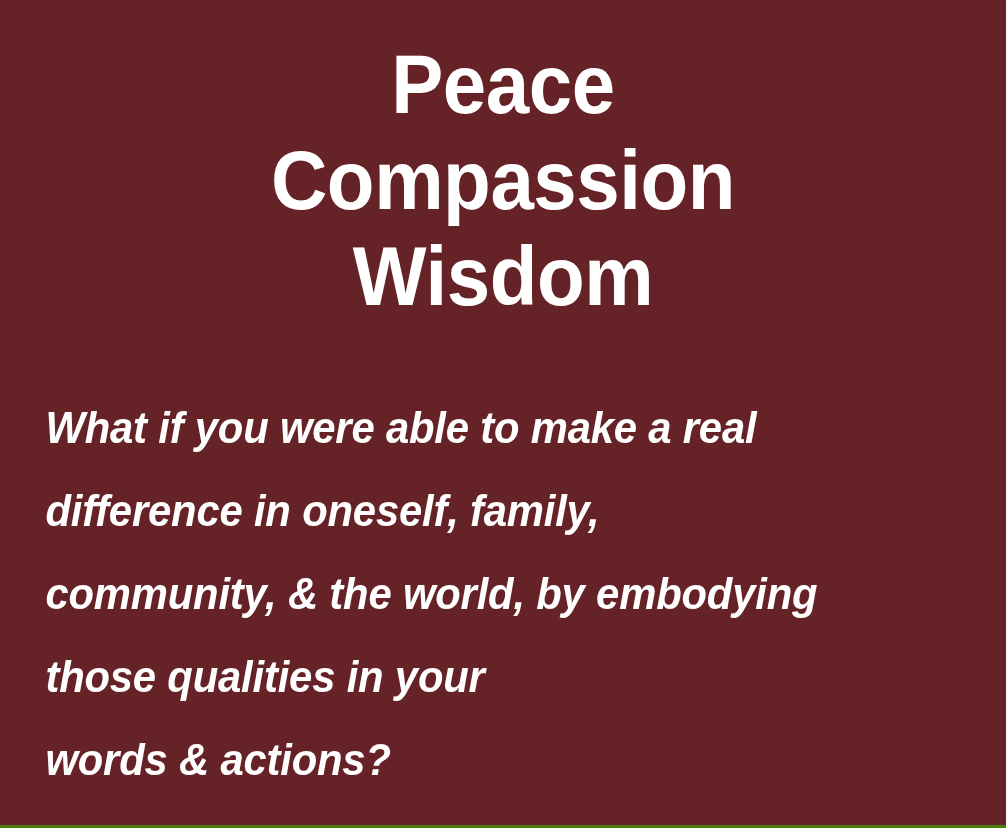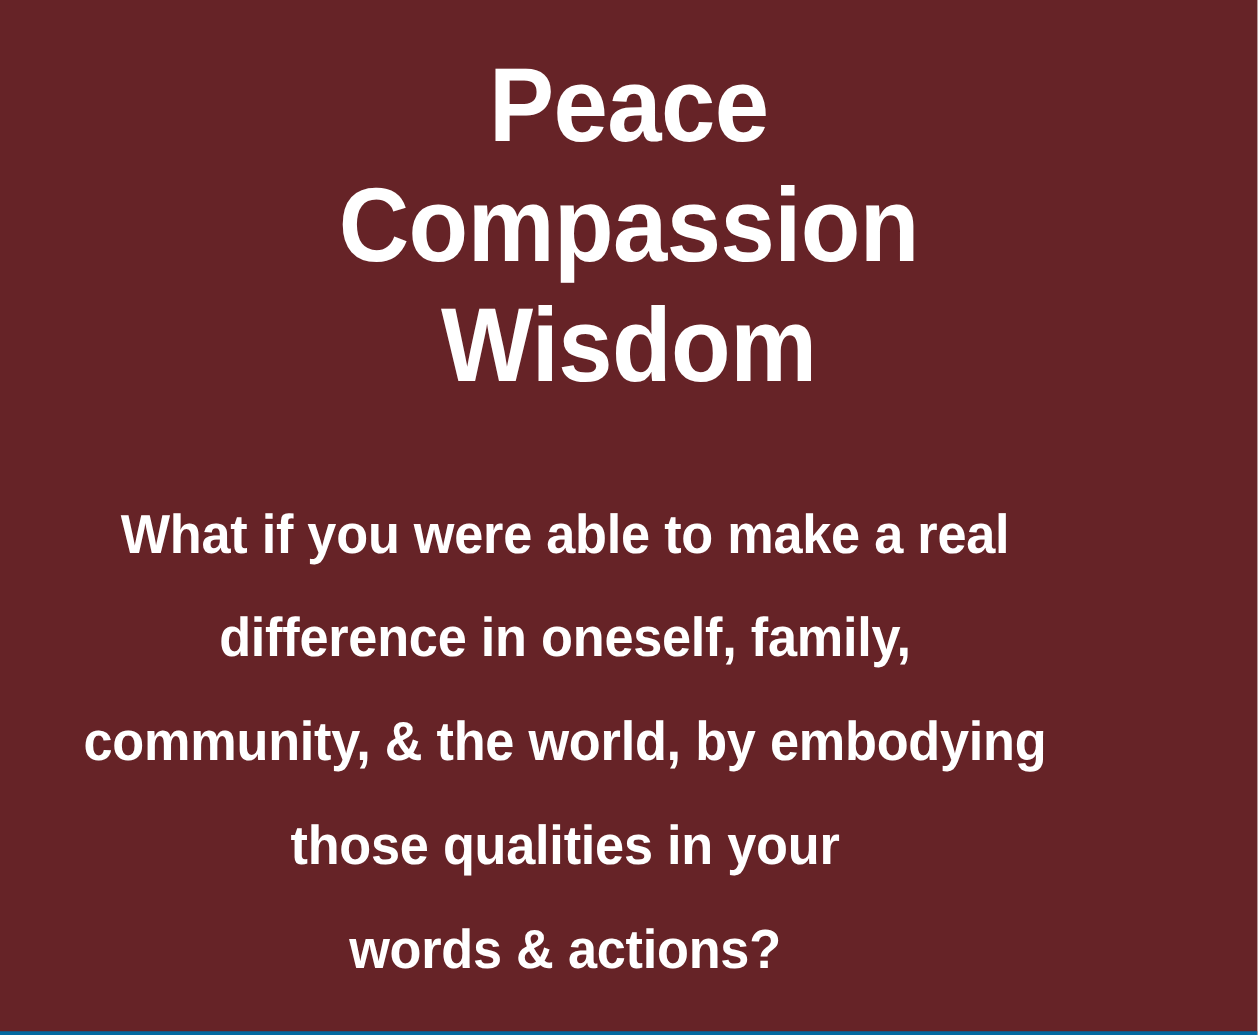--- a/index.html
+++ b/index.html
@@ -7,21 +7,21 @@
     padding: 0;
     background: #ffffff;
   }
 
   .slide {
     position: relative;
     width: 1006px;
     height: 828px;
     box-sizing: border-box;
     background: #662327;
-    border-bottom: 3px solid #0369a1;
+    border-bottom: 3px solid #4d7c0f;
     overflow: hidden;
     font-family: "Liberation Sans", "DejaVu Sans", sans-serif;
     -webkit-font-smoothing: antialiased;
   }
 
   
   .heading {
     position: absolute;
     left: 0;
     top: 36px;
@@ -42,21 +42,21 @@
   }
 
   
   .body-text {
     position: absolute;
     left: 0;
     top: 386px;
     width: 880px;
     padding-left: 24px;
     box-sizing: border-box;
-    text-align: center;
+    font-style: italic;
   }
 
   .body-line {
     display: block;
     color: #ffffff;
     font-weight: 700;
     font-size: 44px;
     line-height: 83px;
     letter-spacing: -0.2px;
     transform: scaleX(0.95);

